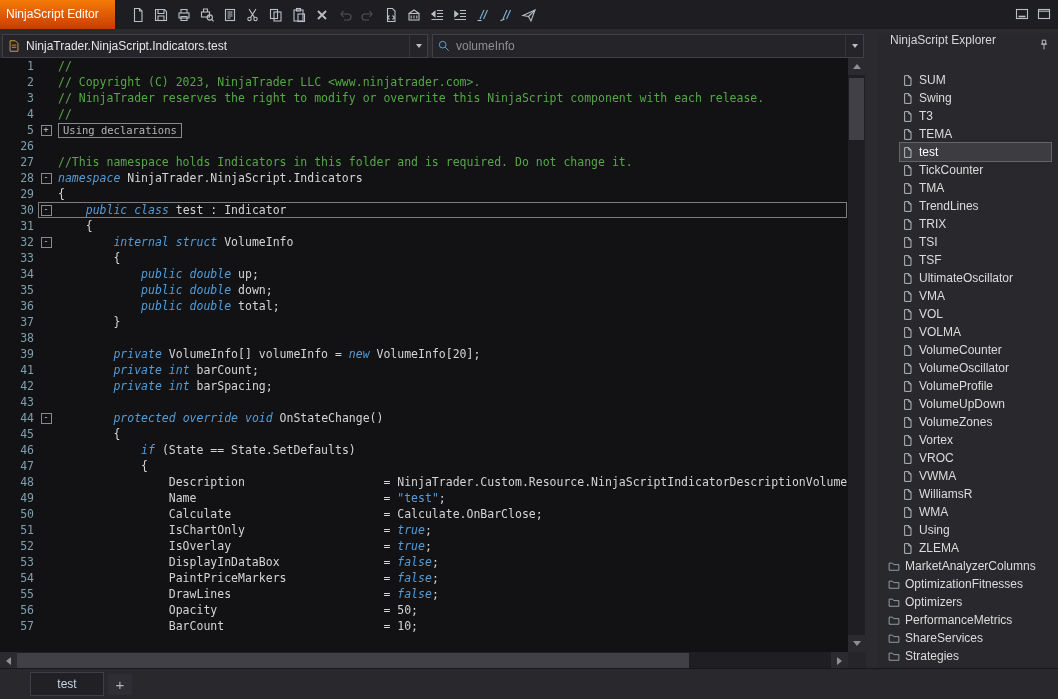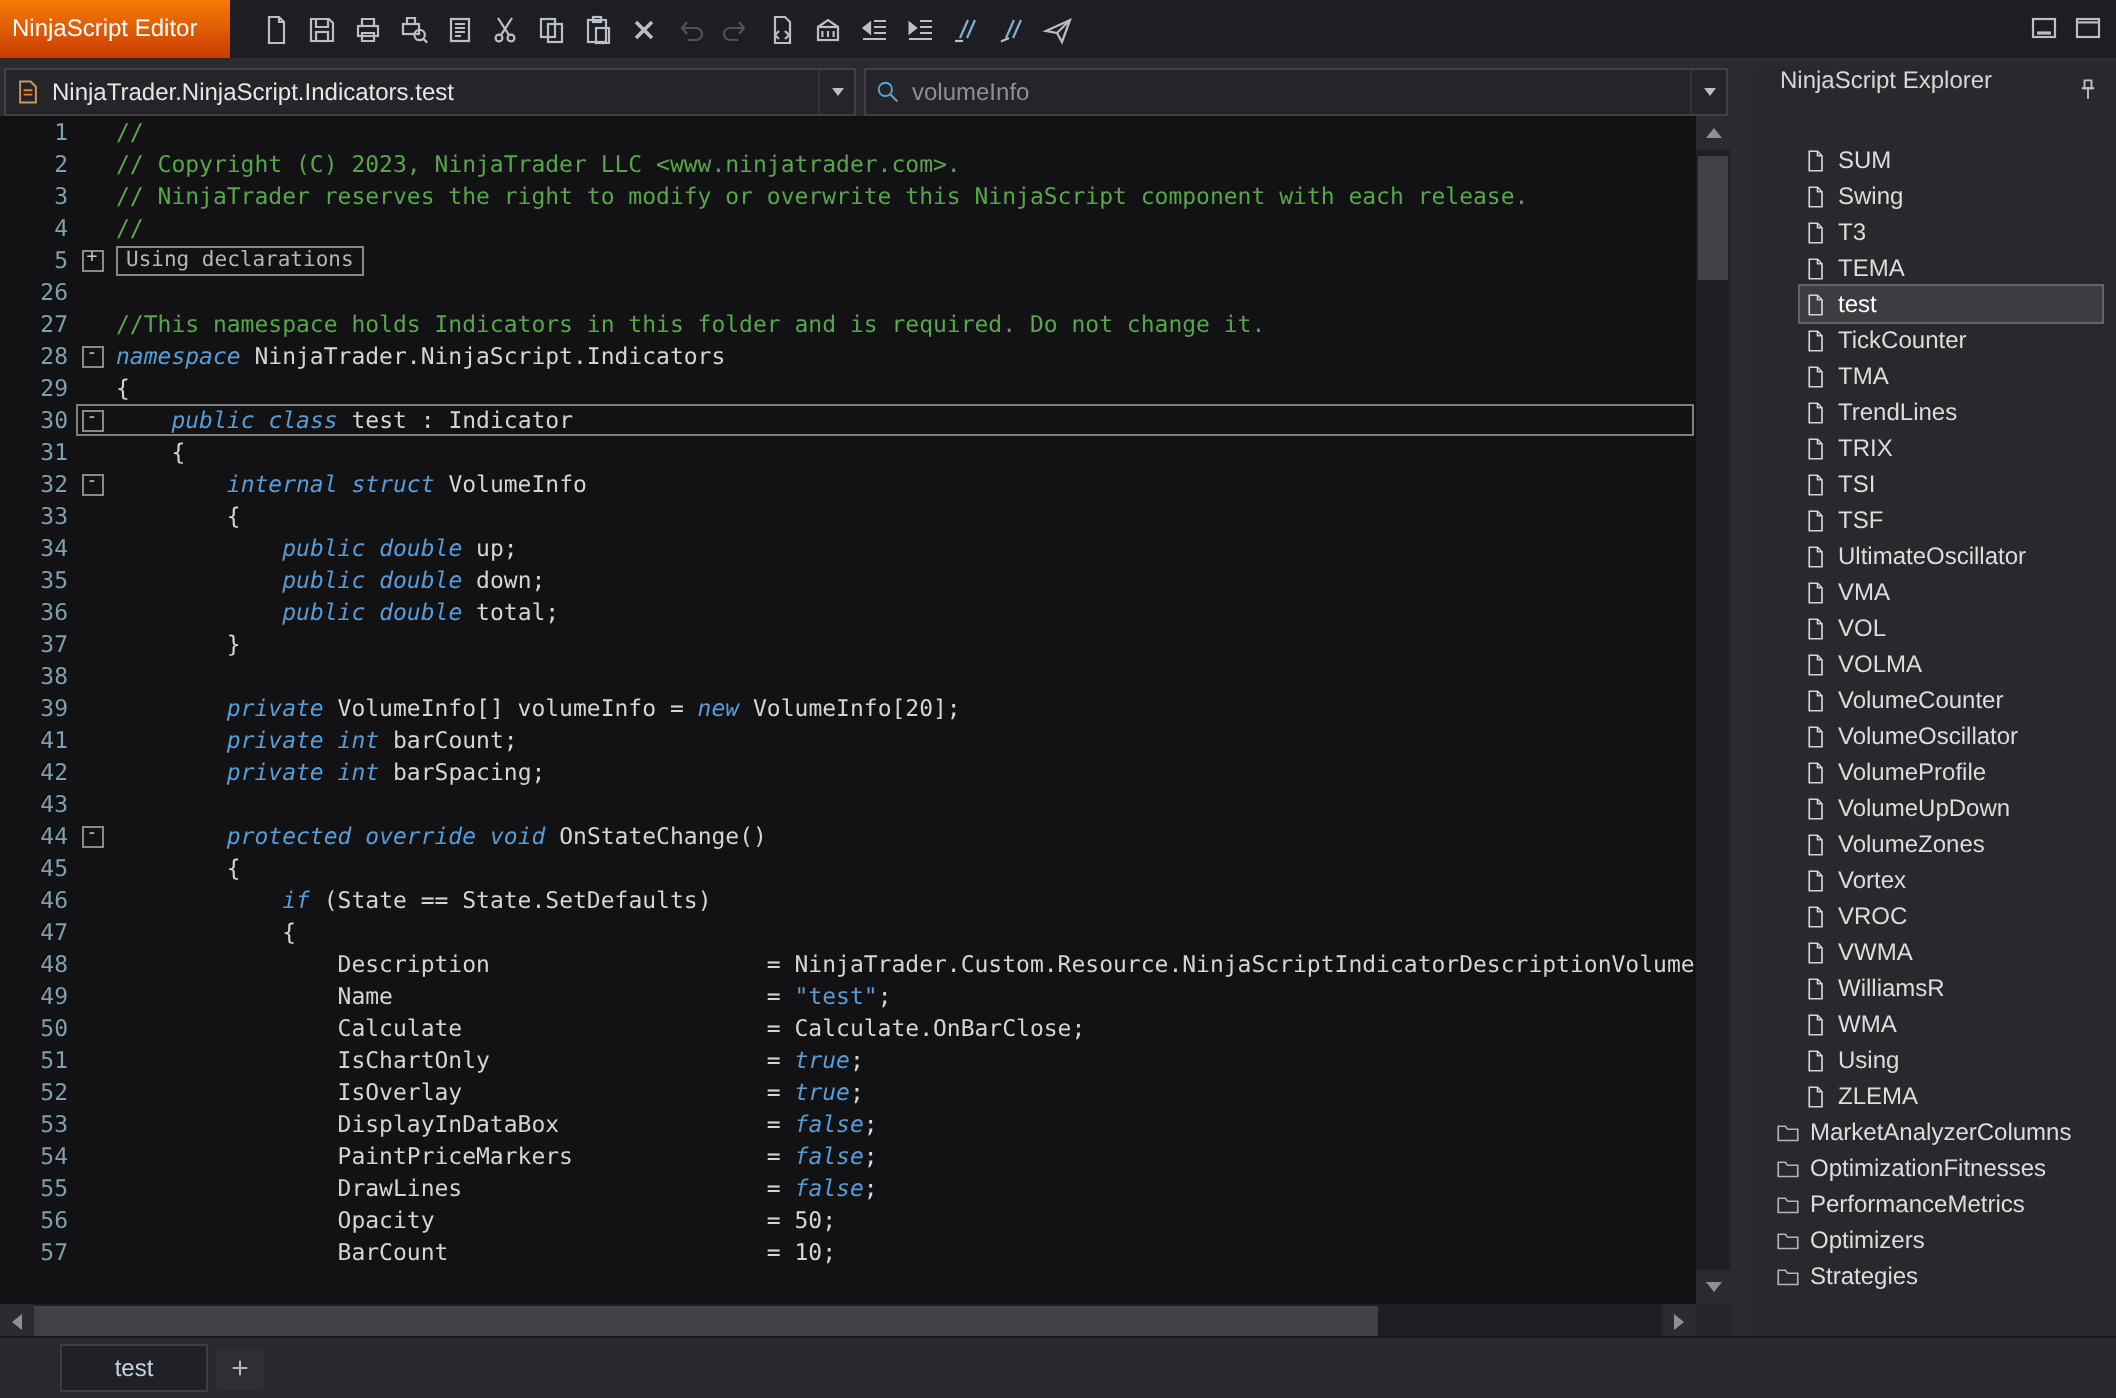--- a/index.html
+++ b/index.html
@@ -571,29 +571,37 @@
             </svg>
           </span>
           <span>OptimizationFitnesses</span>
         </div>
         <div class="tree-item folder">
           <span class="ticon">
             <svg width="16" height="16" viewBox="0 0 16 16" fill="none" stroke="#a9b7bd" stroke-width="1.1">
               <path d="M1.5 3.5h4.7l1.5 2h6.8V13h-13z"></path>
             </svg>
           </span>
-          <span>PerformanceMetrics</span>
+          <span>Optimizers</span>
         </div>
         <div class="tree-item folder">
           <span class="ticon">
             <svg width="16" height="16" viewBox="0 0 16 16" fill="none" stroke="#a9b7bd" stroke-width="1.1">
               <path d="M1.5 3.5h4.7l1.5 2h6.8V13h-13z"></path>
             </svg>
           </span>
-          <span>Optimizers</span>
+          <span>PerformanceMetrics</span>
+        </div>
+        <div class="tree-item folder">
+          <span class="ticon">
+            <svg width="16" height="16" viewBox="0 0 16 16" fill="none" stroke="#a9b7bd" stroke-width="1.1">
+              <path d="M1.5 3.5h4.7l1.5 2h6.8V13h-13z"></path>
+            </svg>
+          </span>
+          <span>ShareServices</span>
         </div>
         <div class="tree-item folder">
           <span class="ticon">
             <svg width="16" height="16" viewBox="0 0 16 16" fill="none" stroke="#a9b7bd" stroke-width="1.1">
               <path d="M1.5 3.5h4.7l1.5 2h6.8V13h-13z"></path>
             </svg>
           </span>
           <span>Strategies</span>
         </div>
       </div>

